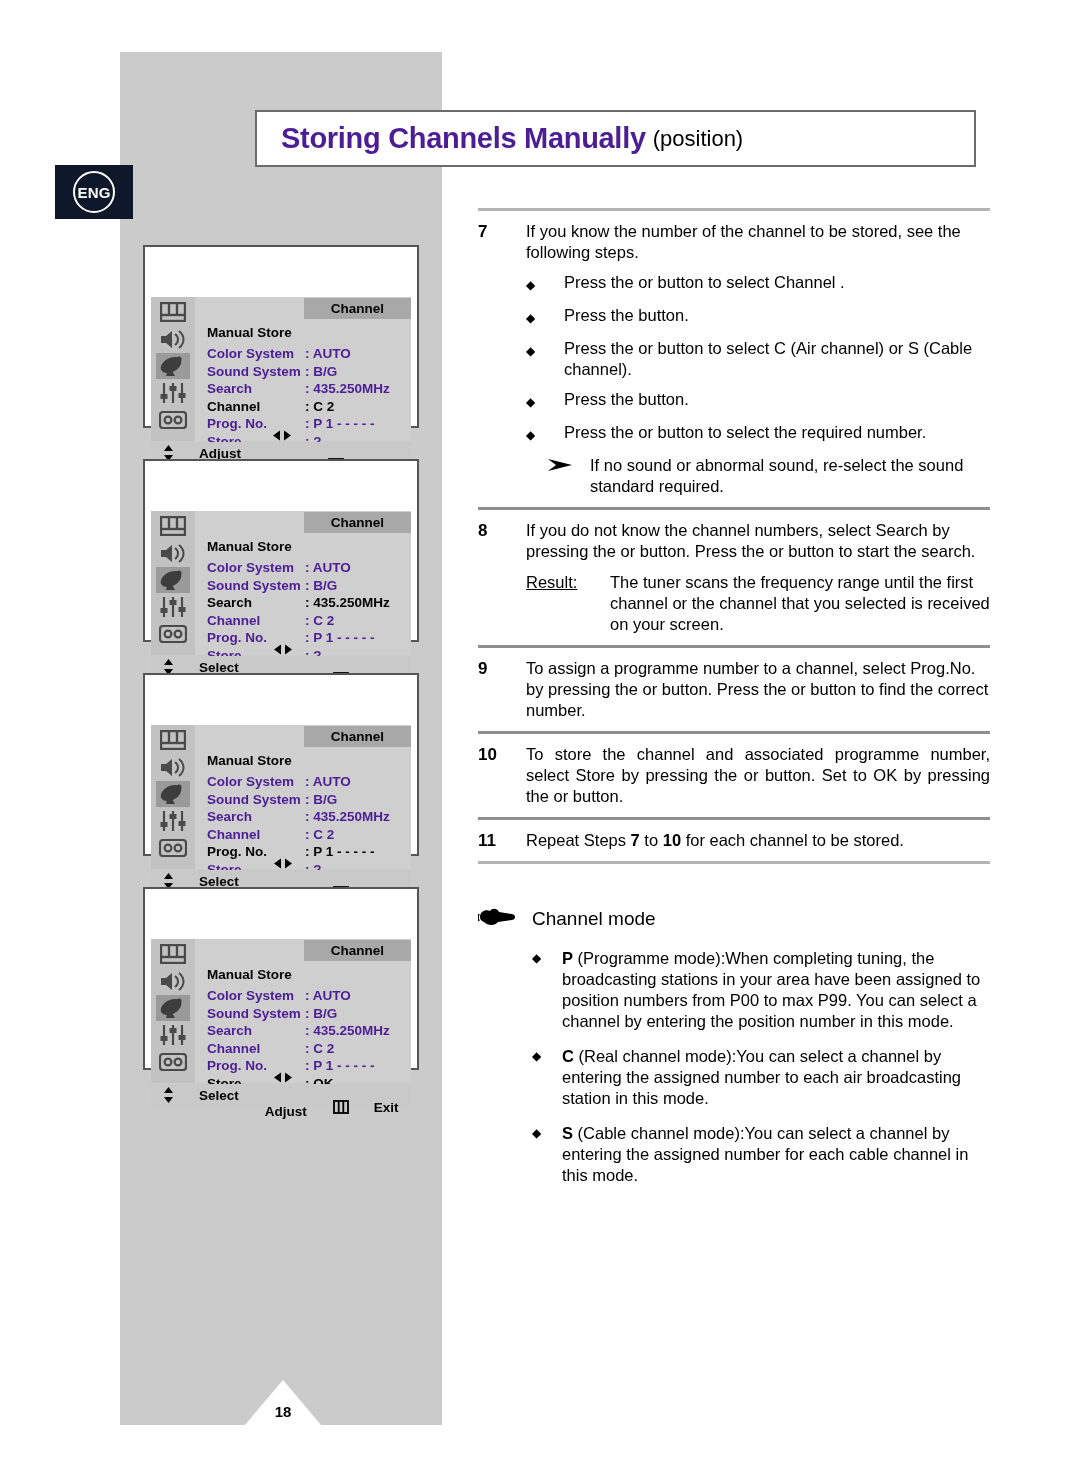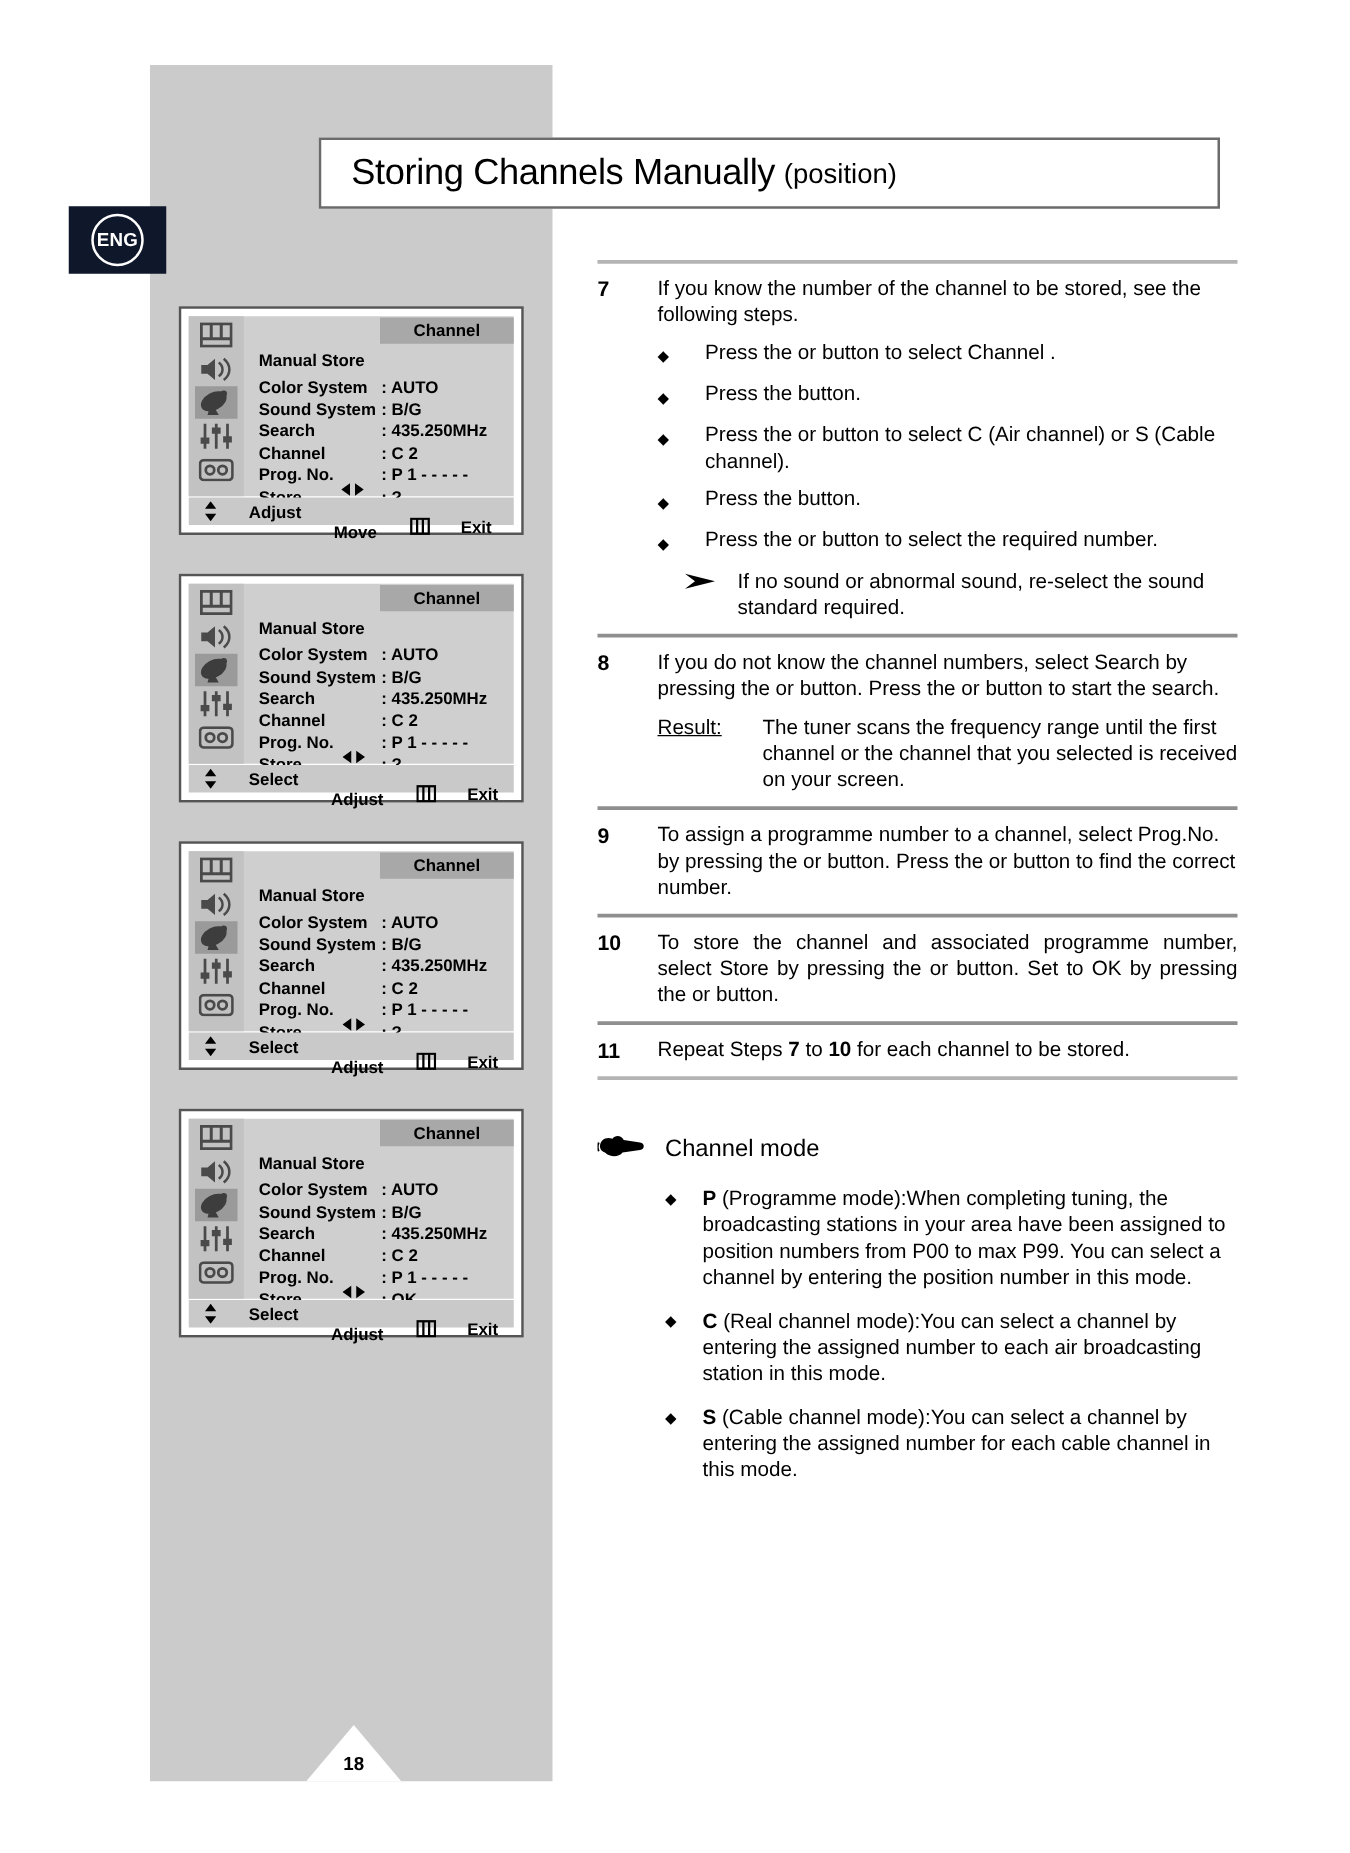--- a/index.html
+++ b/index.html
@@ -34,55 +34,56 @@
 
   
   .title-bar {
     position: absolute; left: 255px; top: 110px;
     width: 721px; height: 57px;
     background: #fff;
     border: 2px solid #6b6b6b;
     display: flex; align-items: center;
     padding-left: 24px;
   }
-  .title-main { font-size: 29px; font-weight: normal; color:#000000; letter-spacing:-.3px; }
+  .title-main { font-size: 29px; font-weight: bold; color:#4c1d95; letter-spacing:-.3px; }
   .title-sub  { font-size: 22px; color:#000; margin-left: 7px; }
 
   
   .osd {
     position: absolute; left: 143px;
     width: 276px; height: 183px;
     border: 2px solid #555; background: #fff; padding: 6px;
   }
   .osd-inner { position: relative; width: 100%; height: 100%; }
   .osd-body {
     display: flex;
     background: #cfcfcf;
     height: 144px;
+    margin-top: 44px;
   }
   .icon-col {
     width: 44px; background: #c2c2c2;
     display: flex; flex-direction: column; align-items: center;
     padding-top: 2px;
   }
   .ic { width: 34px; height: 26px; display:flex; align-items:center; justify-content:center; margin-bottom:1px;}
   .ic.sel { background:#9a9a9a; }
   .menu-col { flex: 1; position: relative; padding-top: 3px; }
   .chan-tag {
     position: absolute; right: 0px; top: 1px;
     width: 107px; height: 21px; background:#a8a8a8;
     font-size: 13.5px; font-weight: bold; color:#000;
     display:flex; align-items:center; justify-content:center;
   }
   .m-title {
     position:absolute; left: 12px; top: 28px;
     font-size: 13.5px; font-weight: bold; color:#000;
   }
   .rows { position:absolute; left: 12px; top: 48px; width: 214px; }
-  .row { display:flex; height: 17.5px; align-items:center; font-size:13.5px; color:#000000; font-weight:bold; }
+  .row { display:flex; height: 17.5px; align-items:center; font-size:13.5px; color:#4c1d95; font-weight:bold; }
   .row .lbl { width: 98px; }
   .row .val { flex:1; }
   .row.hl { color:#000; }
   .osd-bar {
     position:absolute; left:0; bottom:0; width:100%; height:22px;
     background:#c9c9c9; display:flex; align-items:center;
     font-size:13.5px; font-weight:bold; color:#000;
   }
   .osd-bar .seg { display:flex; align-items:center;gap:20px; }
   .osd-bar .seg.s1 { margin-left: 12px; }

